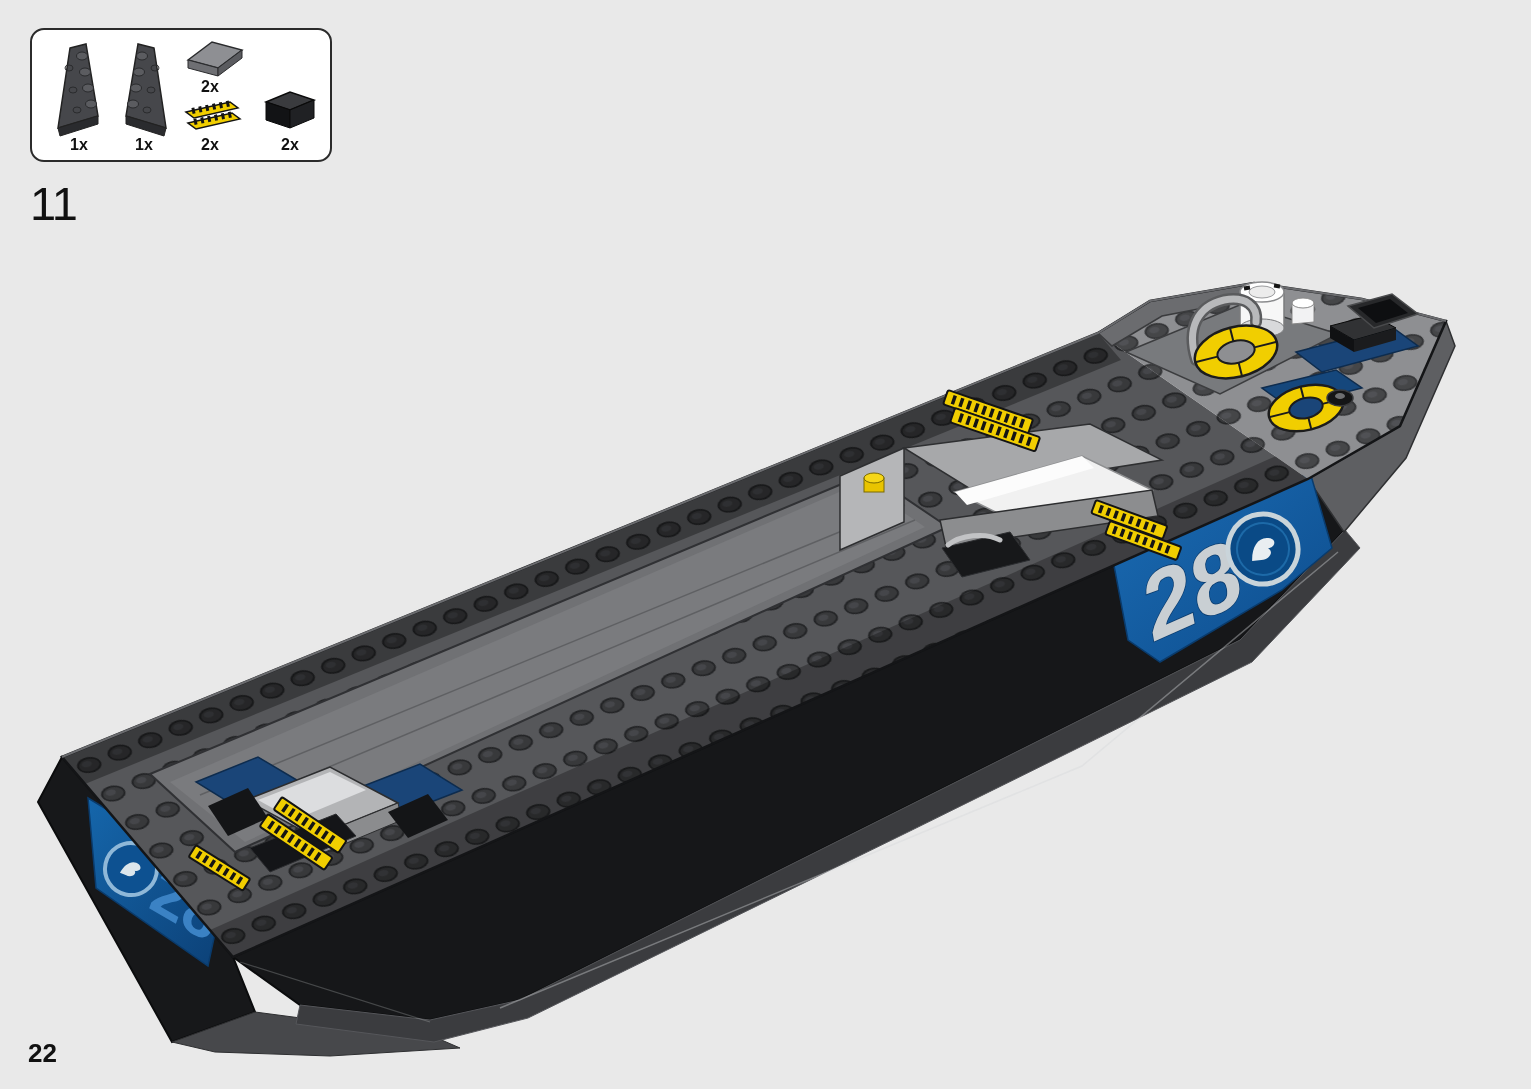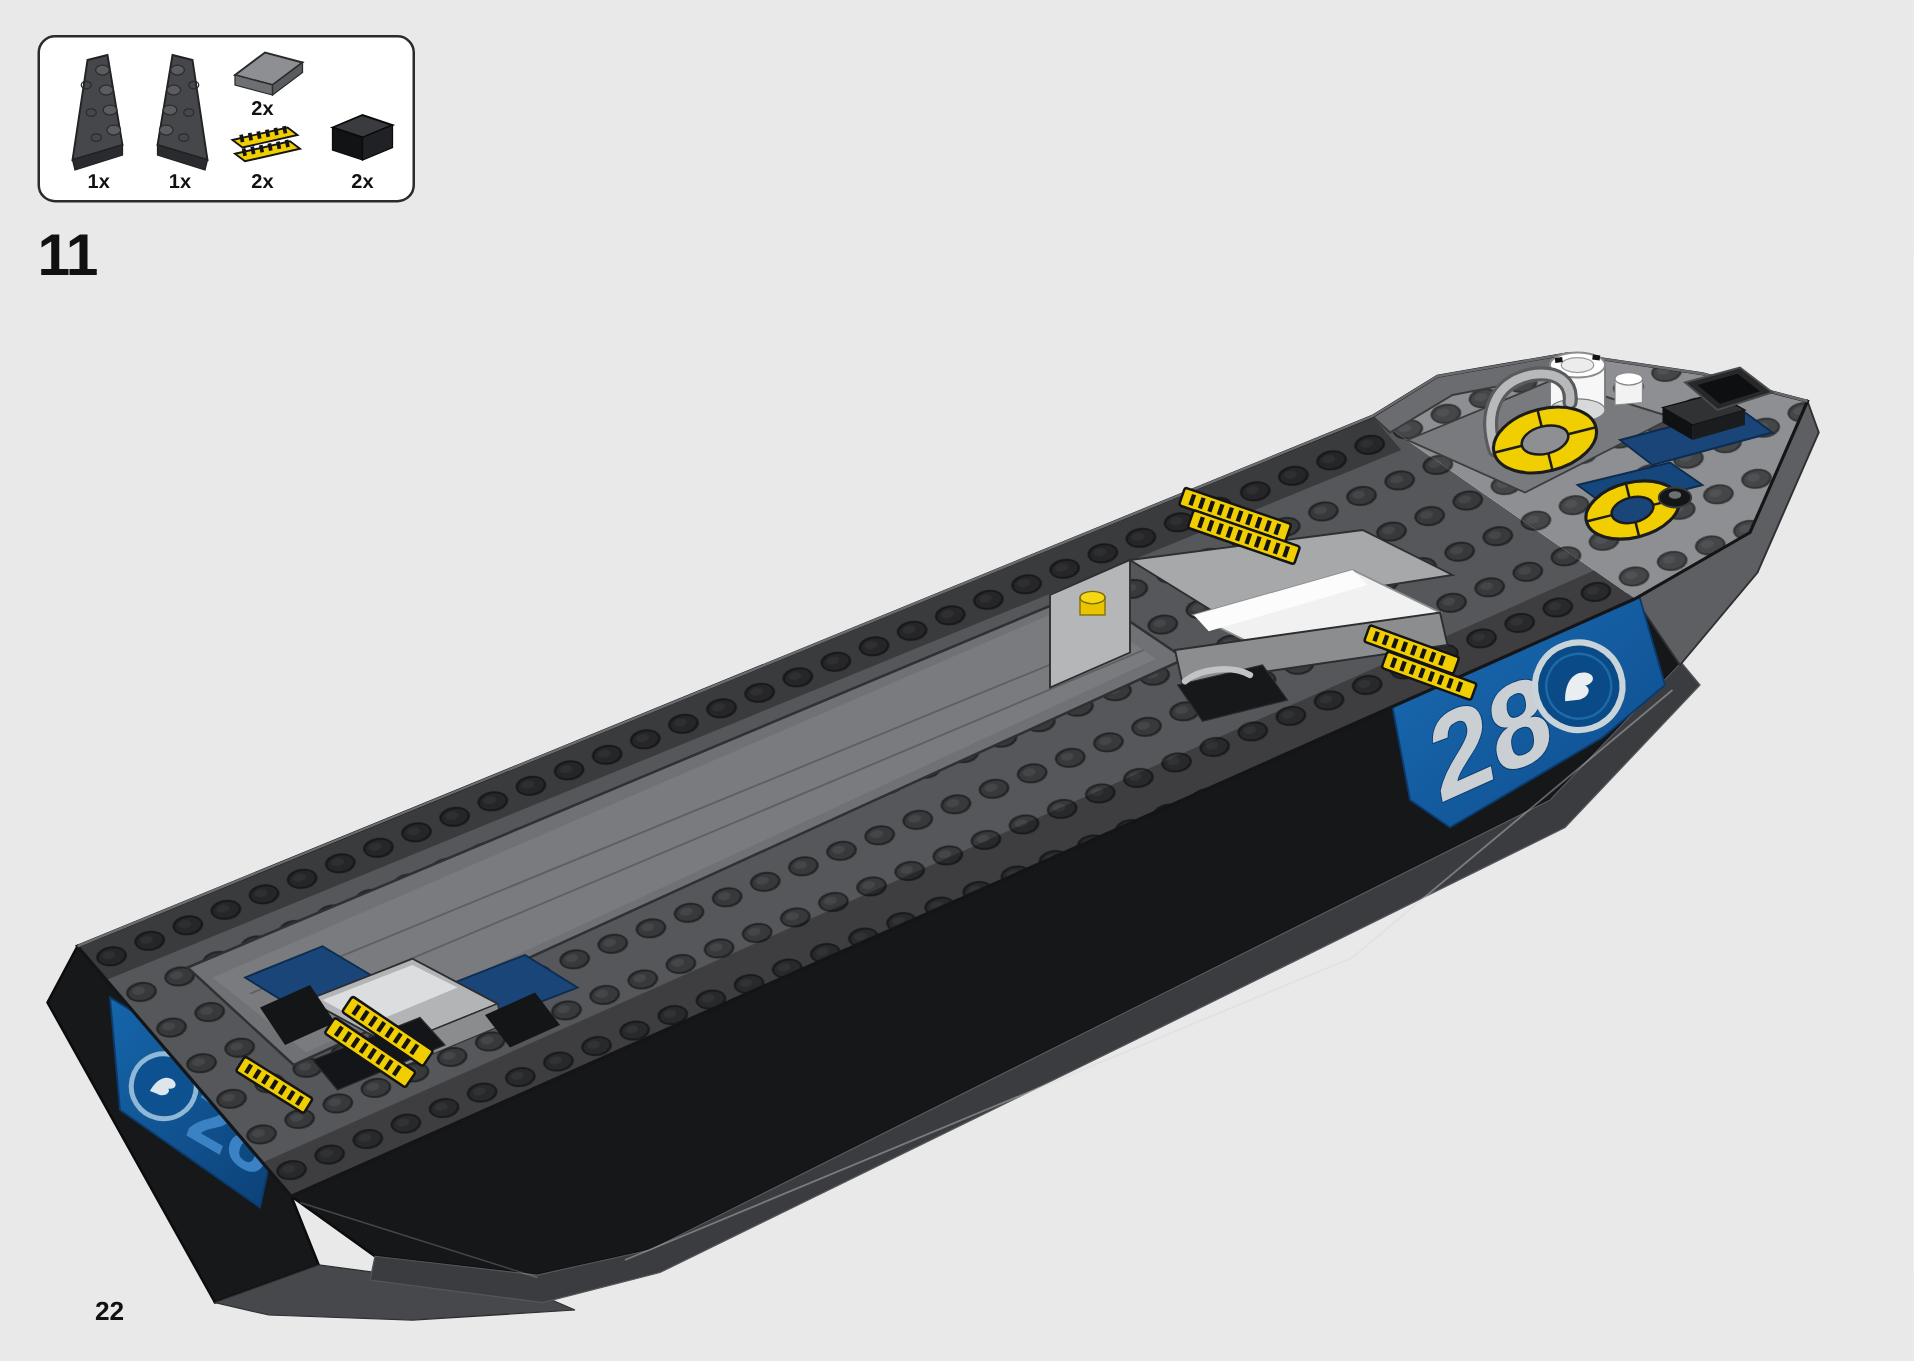--- a/index.html
+++ b/index.html
@@ -14,26 +14,26 @@
     position:absolute;left:30px;top:28px;
     width:302px;height:134px;
     background:#FFFFFF;
     border:2.5px solid #2B2B2B;
     border-radius:14px;
     box-sizing:border-box;
     z-index:3;
   }
   .step-number{
     position:absolute;left:30px;top:176px;
-    font-size:47px;font-weight:700;color:#111;
+    font-size:47px;font-weight:400;color:#111;
     letter-spacing:-1px;z-index:3;
   }
   .page-number{
     position:absolute;left:28px;top:1038px;
-    font-size:21px;font-weight:bold;color:#111;z-index:3;margin-left:48px;
+    font-size:26px;font-weight:bold;color:#111;z-index:3;
   }
   .boat-wrap{position:absolute;left:0;top:0;width:1531px;height:1089px;z-index:1;}
   svg text.qty{font-family:"Liberation Sans",sans-serif;font-size:16px;font-weight:bold;fill:#111;}
   svg text.hullnum{font-family:"Liberation Sans",sans-serif;font-weight:700;}
 </style>
 </head>
 <body>
 
 <div class="page">
 

